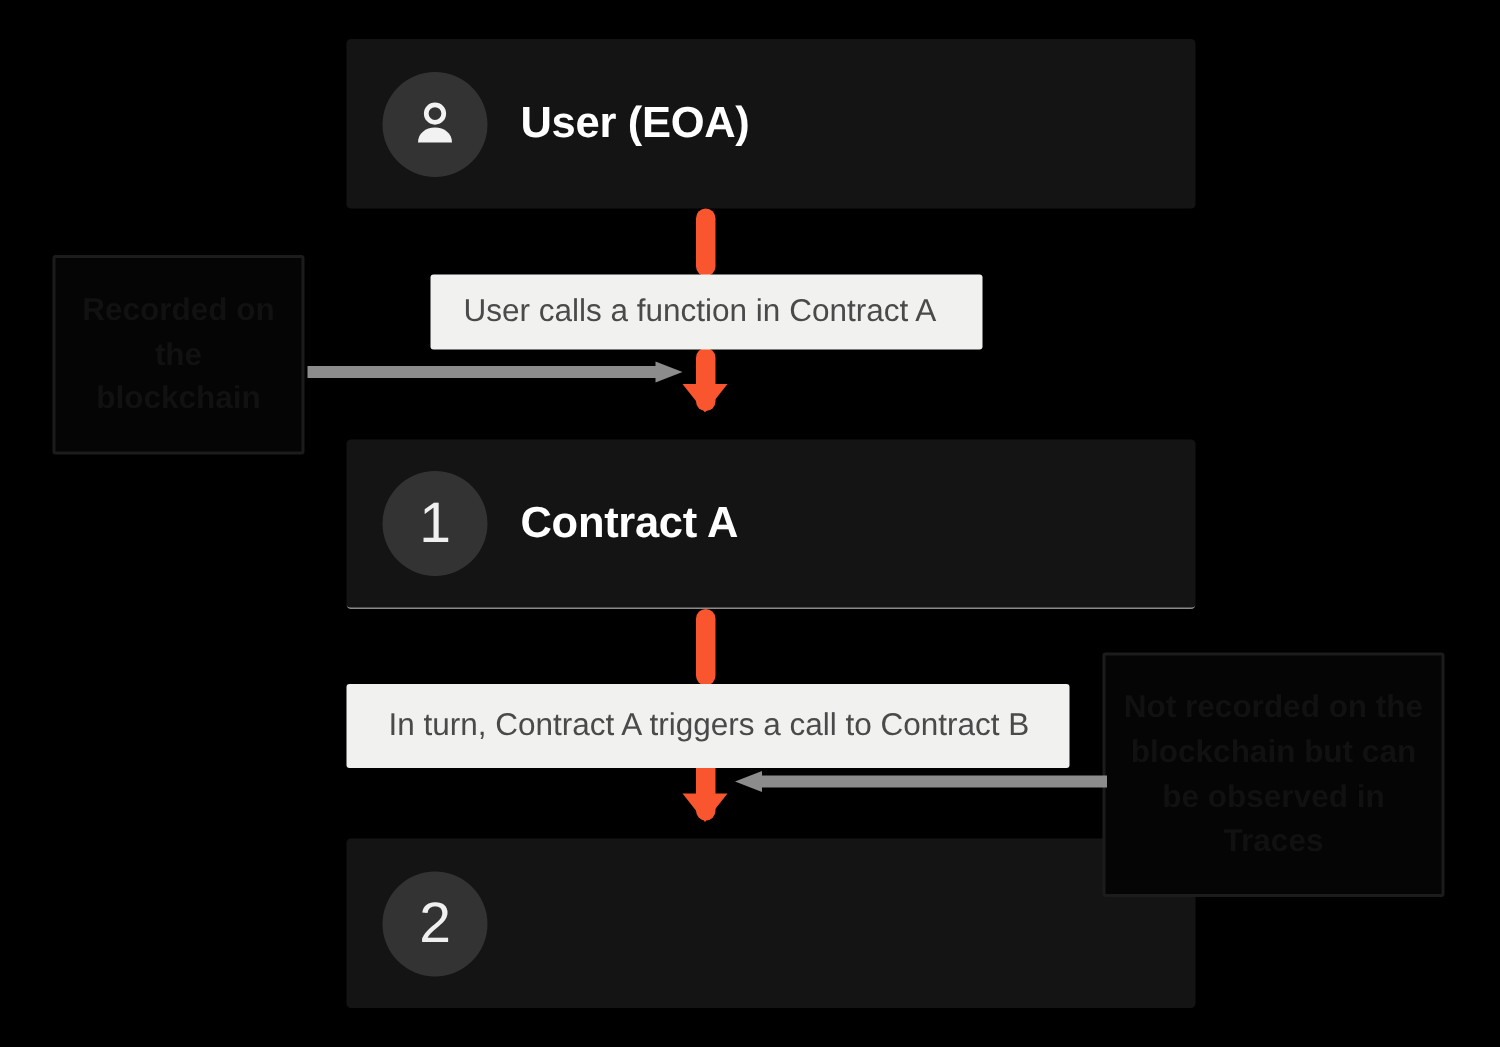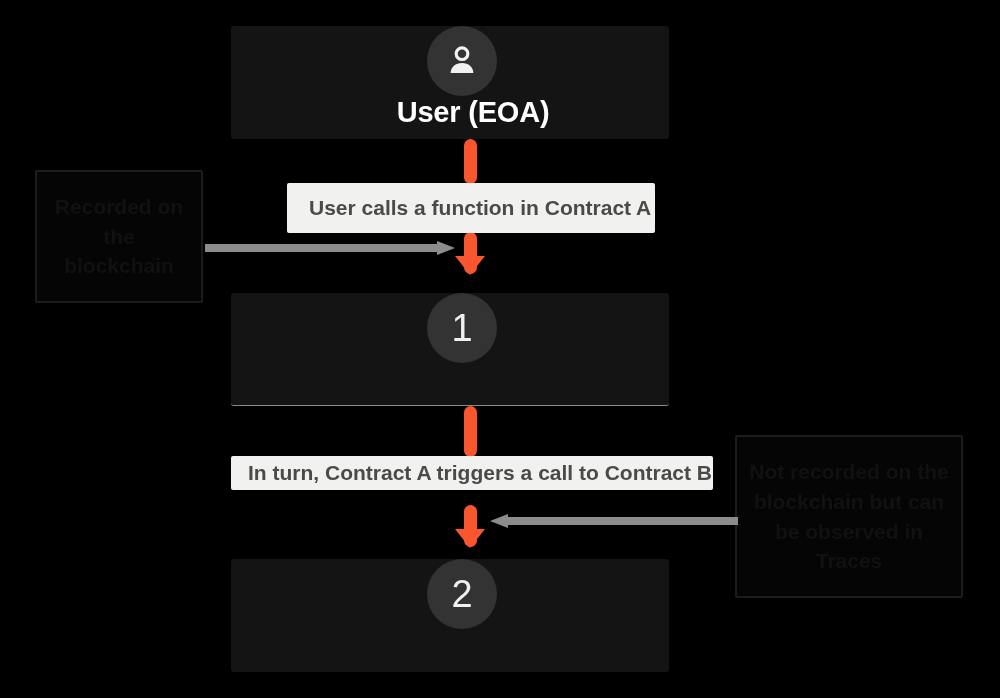--- a/index.html
+++ b/index.html
@@ -16,29 +16,28 @@
     width: 1000px;
     height: 698px;
     background: #000000;
     overflow: hidden;
   }
 
   
   .node {
     position: absolute;
     left: 231px;
-    width: 438px;
+    width: 566px;
     height: 113px;
     background: #141414;
     border-radius: 3px;
     box-sizing: border-box;
     display: flex;
     align-items: center;
     padding-left: 24px;
-    flex-direction: column;
   }
   .node.edge-line {
     border-bottom: 1.5px solid #8a8a8a;
   }
   .node-badge {
     width: 70px;
     height: 70px;
     border-radius: 50%;
     background: #333333;
     flex: 0 0 auto;
@@ -71,36 +70,36 @@
   
   .caption {
     position: absolute;
     background: #f1f1f0;
     border-radius: 2px;
     box-sizing: border-box;
     display: flex;
     align-items: center;
     color: #4a4a4a;
     font-size: 21px;
-    font-weight: 700;
+    font-weight: 400;
     white-space: nowrap;
   }
   #caption-1 {
     left: 287px;
     top: 183px;
     width: 368px;
     height: 50px;
     padding-left: 22px;
   }
   #caption-2 {
     left: 231px;
     top: 456px;
     width: 482px;
-    height: 34px;
-    padding-left: 17px;
+    height: 56px;
+    padding-left: 28px;
   }
 
   
   .v-stem {
     position: absolute;
     left: 464px;
     width: 13px;
     background: #f9552f;
     border-radius: 7px;
   }
@@ -206,20 +205,21 @@
         <path d="M5.2 19.2c0-3.6 3.0-6.0 6.8-6.0s6.8 2.4 6.8 6.0z" fill="#f2f2f2"></path>
       </svg>
     </div>
     <div class="node-title">User (EOA)</div>
   </div>
 
   <div class="node edge-line" id="node-contract-a">
     <div class="node-badge">
       <span class="num">1</span>
     </div>
+    <div class="node-title">Contract A</div>
   </div>
 
   <div class="node" id="node-contract-b">
     <div class="node-badge">
       <span class="num">2</span>
     </div>
   </div>
 
   <div class="v-stem" id="stem-1a"></div>
   <div class="v-stem" id="stem-1b"></div>

